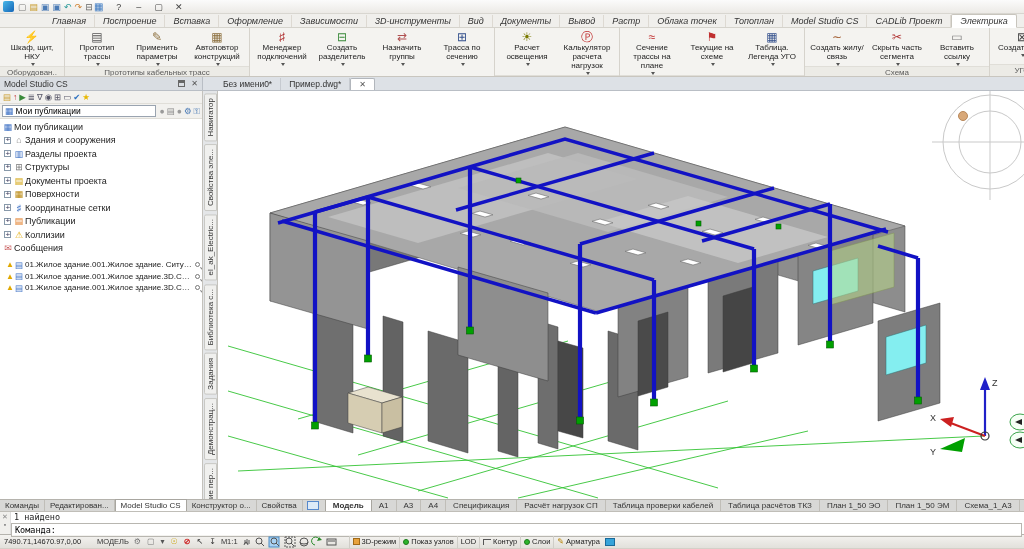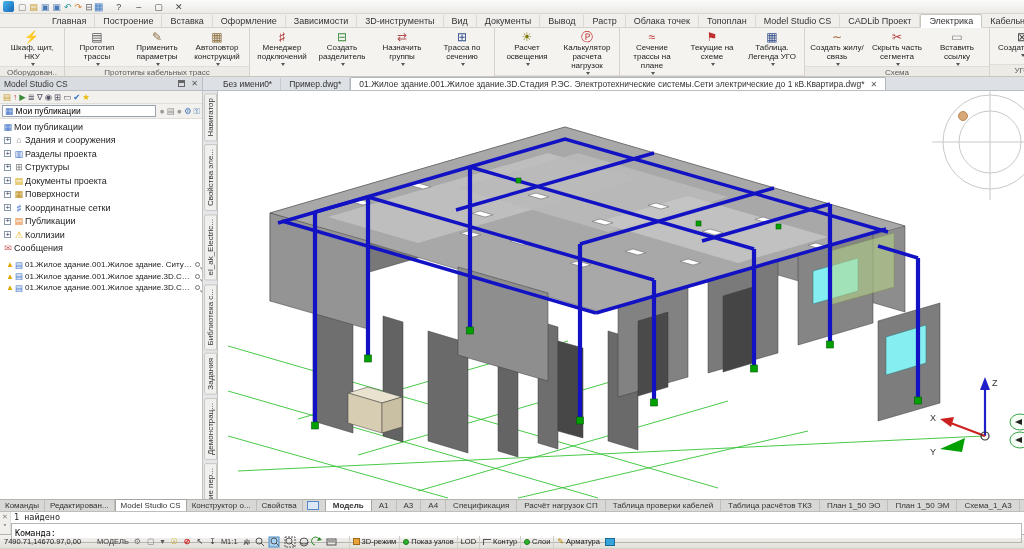--- a/index.html
+++ b/index.html
@@ -17,21 +17,21 @@
   .title-text { flex:1; text-align:center; font-size:8.5px; color:#333;
     white-space:nowrap; overflow:hidden; text-overflow:ellipsis; padding:0 6px; }
   .winbtns { display:flex; align-items:center; gap:8px; margin-right:2px; }
   .winbtn { font-size:9px; color:#444; width:12px; text-align:center; }
   .layout-glyph { color:#3a78c2; font-size:10px; }
 
   
   .rtabs { height:14px; background:#f0efec; display:flex; align-items:flex-end;
     padding-left:44px; border-bottom:1px solid #d5d3cc; }
   .rtab { padding:1px 8px 1px; font-size:9px; color:#333; white-space:nowrap;
-    border-right:1px solid #ddd9d2; cursor:default; }
+    border-right:1px solid #ddd9d2; cursor:default;font-style:italic; }
   .rtab.active { background:#fff; border:1px solid #c8c5bd; border-bottom:1px solid #fff;
     margin-bottom:-1px; border-radius:2px 2px 0 0; }
 
   
   .ribbon { height:49px; background:#f4f3f0; display:flex; border-bottom:1px solid #c9c6bf; overflow:hidden; }
   .rgroup { display:flex; flex-direction:column; border-right:1px solid #d6d3cc; }
   .rbuttons { flex:1; display:flex; align-items:stretch; padding:1px 2px 0; }
   .rbtn { width:60px; display:flex; flex-direction:column; align-items:center;
     padding-top:1px; cursor:default; }
   .rbtn .ic { font-size:12px; line-height:14px; height:14px; }
@@ -101,21 +101,21 @@
   .ltabs { display:flex; height:100%; align-items:flex-end; margin-left:2px; overflow:hidden; }
   .ltab { font-size:8px; padding:1px 7px; border-right:1px solid #c0beb8; color:#333; white-space:nowrap; }
   .ltab.active { background:#fff; border:1px solid #a8a6a0; border-bottom:none; font-weight:bold; }
 
   
   .cmdarea { height:23px; background:#fff; border-top:1px solid #c0beb8; display:flex; }
   .cmdgutter { width:11px; background:#f0efec; border-right:1px solid #ddd; display:flex;
     flex-direction:column; align-items:center; font-size:7px; color:#888; padding-top:1px; }
   .cmdlines { flex:1; font-family:"DejaVu Sans Mono", monospace; font-size:8.5px; color:#222; }
   .cmdhist { height:11px; line-height:11px; padding-left:3px; }
-  .cmdprompt { height:20px; border:1px solid #b8b6b0; margin-right:2px; display:flex; align-items:center; }
+  .cmdprompt { height:14px; border:1px solid #b8b6b0; margin-right:2px; display:flex; align-items:center; }
   .cmdprompt input { border:none; outline:none; font-family:"DejaVu Sans Mono", monospace;
     font-size:8.5px; width:100%; height:9px; padding-left:3px; }
 
   
   .statusbar { height:14px; background:linear-gradient(#f4f3f0,#e2e0db); border-top:1px solid #b5b3ad;
     display:flex; align-items:center; font-size:7.5px; overflow:hidden; white-space:nowrap; }
   .coords { width:94px; padding-left:4px; color:#222; flex:none; font-size:7.5px; }
   .stoggle { border:1px solid #a0a09a; background:linear-gradient(#fafaf8,#e4e2dd);
     padding:0px 4px; margin-right:1px; height:11px; line-height:10px; color:#333; }
   .stoggle.active { background:#cdd6df; box-shadow:inset 0 1px 2px rgba(0,0,0,.25); border-color:#8a929a; }
@@ -313,21 +313,20 @@
 
   <div class="dtab">
         <span>Без имени0*</span>
         <span class="x-icon"></span>
       </div>
       <div class="dtab">
         <span>Пример.dwg*</span>
         <span class="x-icon"></span>
       </div>
       <div class="dtab active">
-        <span>01.Жилое здание.001.Жилое здание.3D.Стадия Р.ЭС. Электротехнические системы.Сети электрические до 1 кВ.Квартира.dwg*</span>
         <span class="x-icon">✕</span>
       </div>
     </div>
 </div>
 
 <div class="main">
 
   <div class="lpanel">
     <div class="ptoolbar">
 

